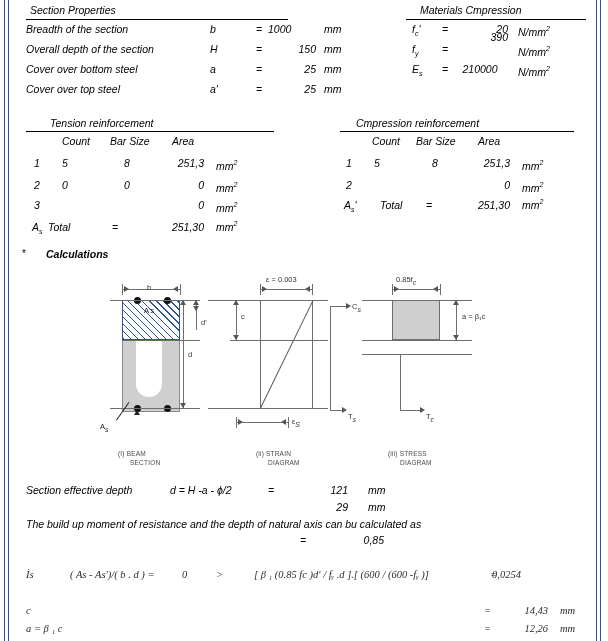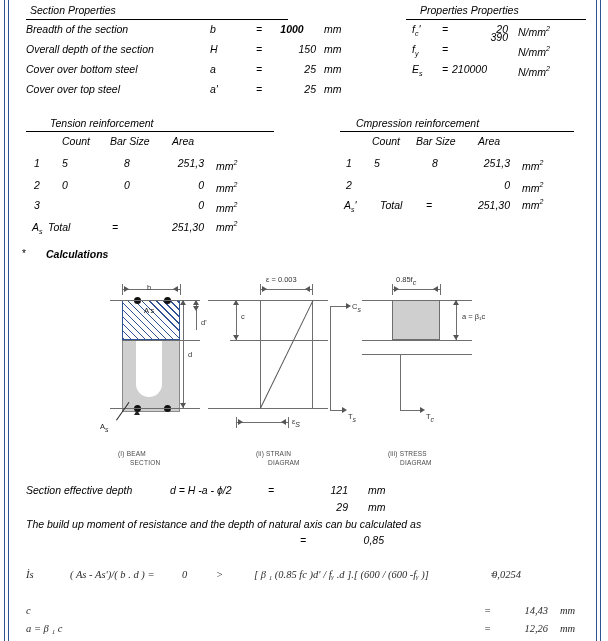--- a/index.html
+++ b/index.html
@@ -85,42 +85,42 @@
   <div class="vrule l2"></div>
   <div class="vrule r1"></div>
   <div class="vrule r2"></div>
 
   <div class="t" style="left:30px;top:4px;">Section Properties</div>
   <div class="uline" style="left:26px;top:19px;width:262px;"></div>
 
   <div class="t" style="left:26px;top:23px;">Breadth of the section</div>
   <div class="t" style="left:210px;top:23px;">b</div>
   <div class="t" style="left:256px;top:23px;">=</div>
-  <div class="t" style="left:268px;top:23px;width:48px;text-align:center;font-weight:bold;">1000</div>
+  <div class="t" style="left:268px;top:23px;width:48px;text-align:left;">1000</div>
   <div class="t" style="left:324px;top:23px;">mm</div>
 
   <div class="t" style="left:26px;top:43px;">Overall depth of the section</div>
   <div class="t" style="left:210px;top:43px;">H</div>
   <div class="t" style="left:256px;top:43px;">=</div>
   <div class="t" style="left:268px;top:43px;width:48px;text-align:right;">150</div>
   <div class="t" style="left:324px;top:43px;">mm</div>
 
   <div class="t" style="left:26px;top:63px;">Cover over bottom steel</div>
   <div class="t" style="left:210px;top:63px;">a</div>
   <div class="t" style="left:256px;top:63px;">=</div>
   <div class="t" style="left:268px;top:63px;width:48px;text-align:right;">25</div>
   <div class="t" style="left:324px;top:63px;">mm</div>
 
   <div class="t" style="left:26px;top:83px;">Cover over top steel</div>
   <div class="t" style="left:210px;top:83px;">a'</div>
   <div class="t" style="left:256px;top:83px;">=</div>
   <div class="t" style="left:268px;top:83px;width:48px;text-align:right;">25</div>
   <div class="t" style="left:324px;top:83px;">mm</div>
 
-  <div class="t" style="left:420px;top:4px;">Properties Properties</div>
+  <div class="t" style="left:420px;top:4px;">Materials Cmpression</div>
   <div class="uline" style="left:406px;top:19px;width:180px;"></div>
 
   <div class="t" style="left:412px;top:23px;">
     <span>f</span><sub>c</sub><span>'</span>
   </div>
   <div class="t" style="left:442px;top:23px;">=</div>
   <div class="t" style="left:452px;top:23px;width:56px;text-align:right;">20</div>
   <div class="t" style="left:518px;top:23px;">
     <span>N/mm</span><sup>2</sup>
   </div>
@@ -131,21 +131,21 @@
   <div class="t" style="left:442px;top:43px;">=</div>
   <div class="t" style="left:452px;top:31px;width:56px;text-align:right;">390</div>
   <div class="t" style="left:518px;top:43px;">
     <span>N/mm</span><sup>2</sup>
   </div>
 
   <div class="t" style="left:412px;top:63px;">
     <span>E</span><sub>s</sub>
   </div>
   <div class="t" style="left:442px;top:63px;">=</div>
-  <div class="t" style="left:452px;top:63px;width:56px;text-align:left;">210000</div>
+  <div class="t" style="left:452px;top:63px;width:56px;text-align:center;">210000</div>
   <div class="t" style="left:518px;top:63px;">
     <span>N/mm</span><sup>2</sup>
   </div>
 
   <div class="t" style="left:50px;top:117px;">Tension reinforcement</div>
   <div class="uline" style="left:26px;top:131px;width:248px;"></div>
 
   <div class="t" style="left:62px;top:135px;">Count</div>
   <div class="t" style="left:110px;top:135px;">Bar Size</div>
   <div class="t" style="left:172px;top:135px;">Area</div>

